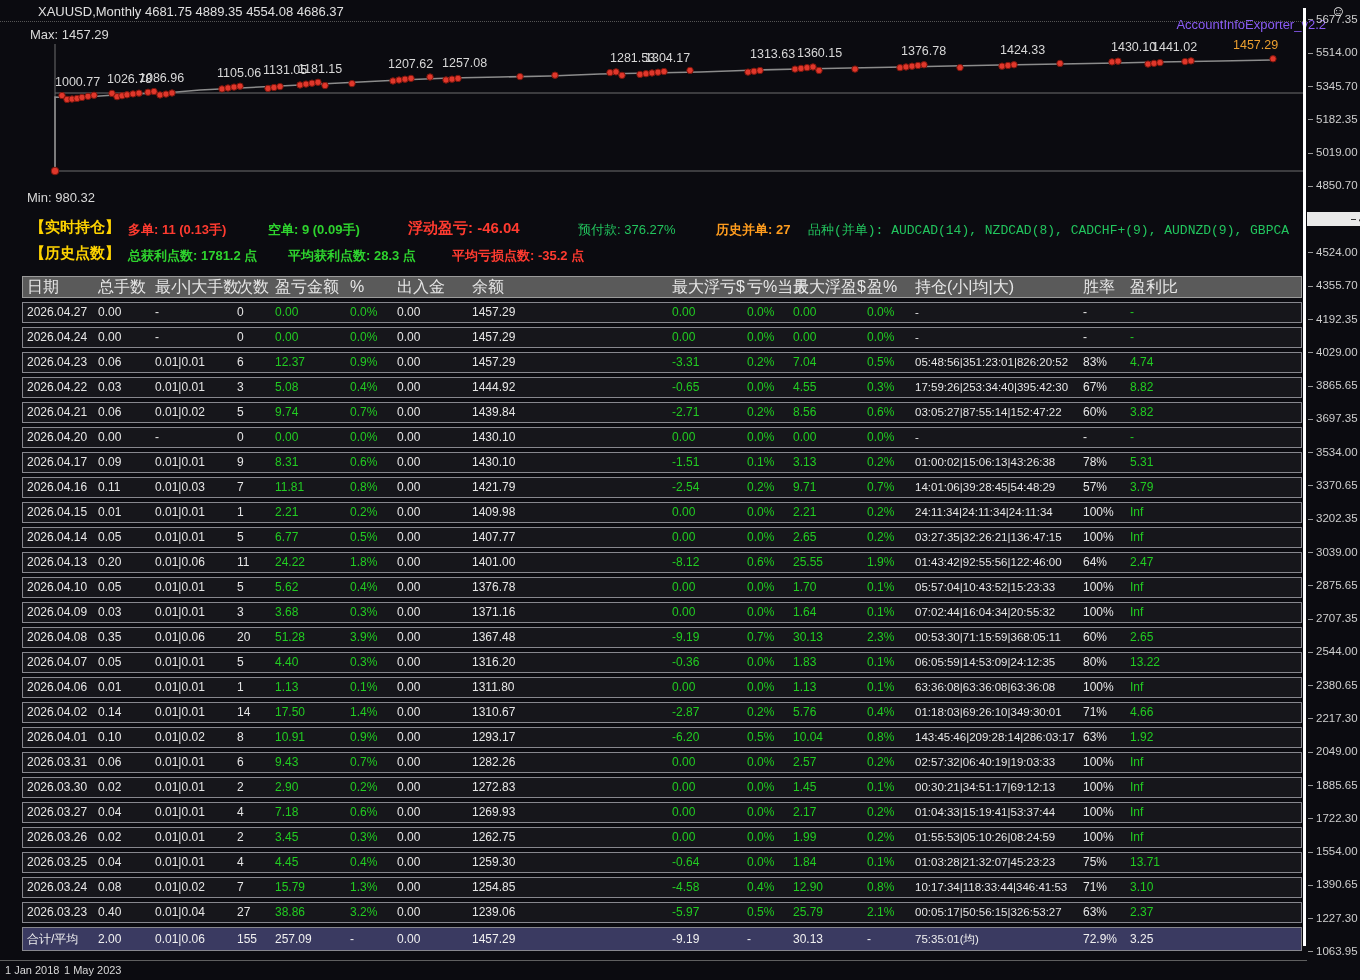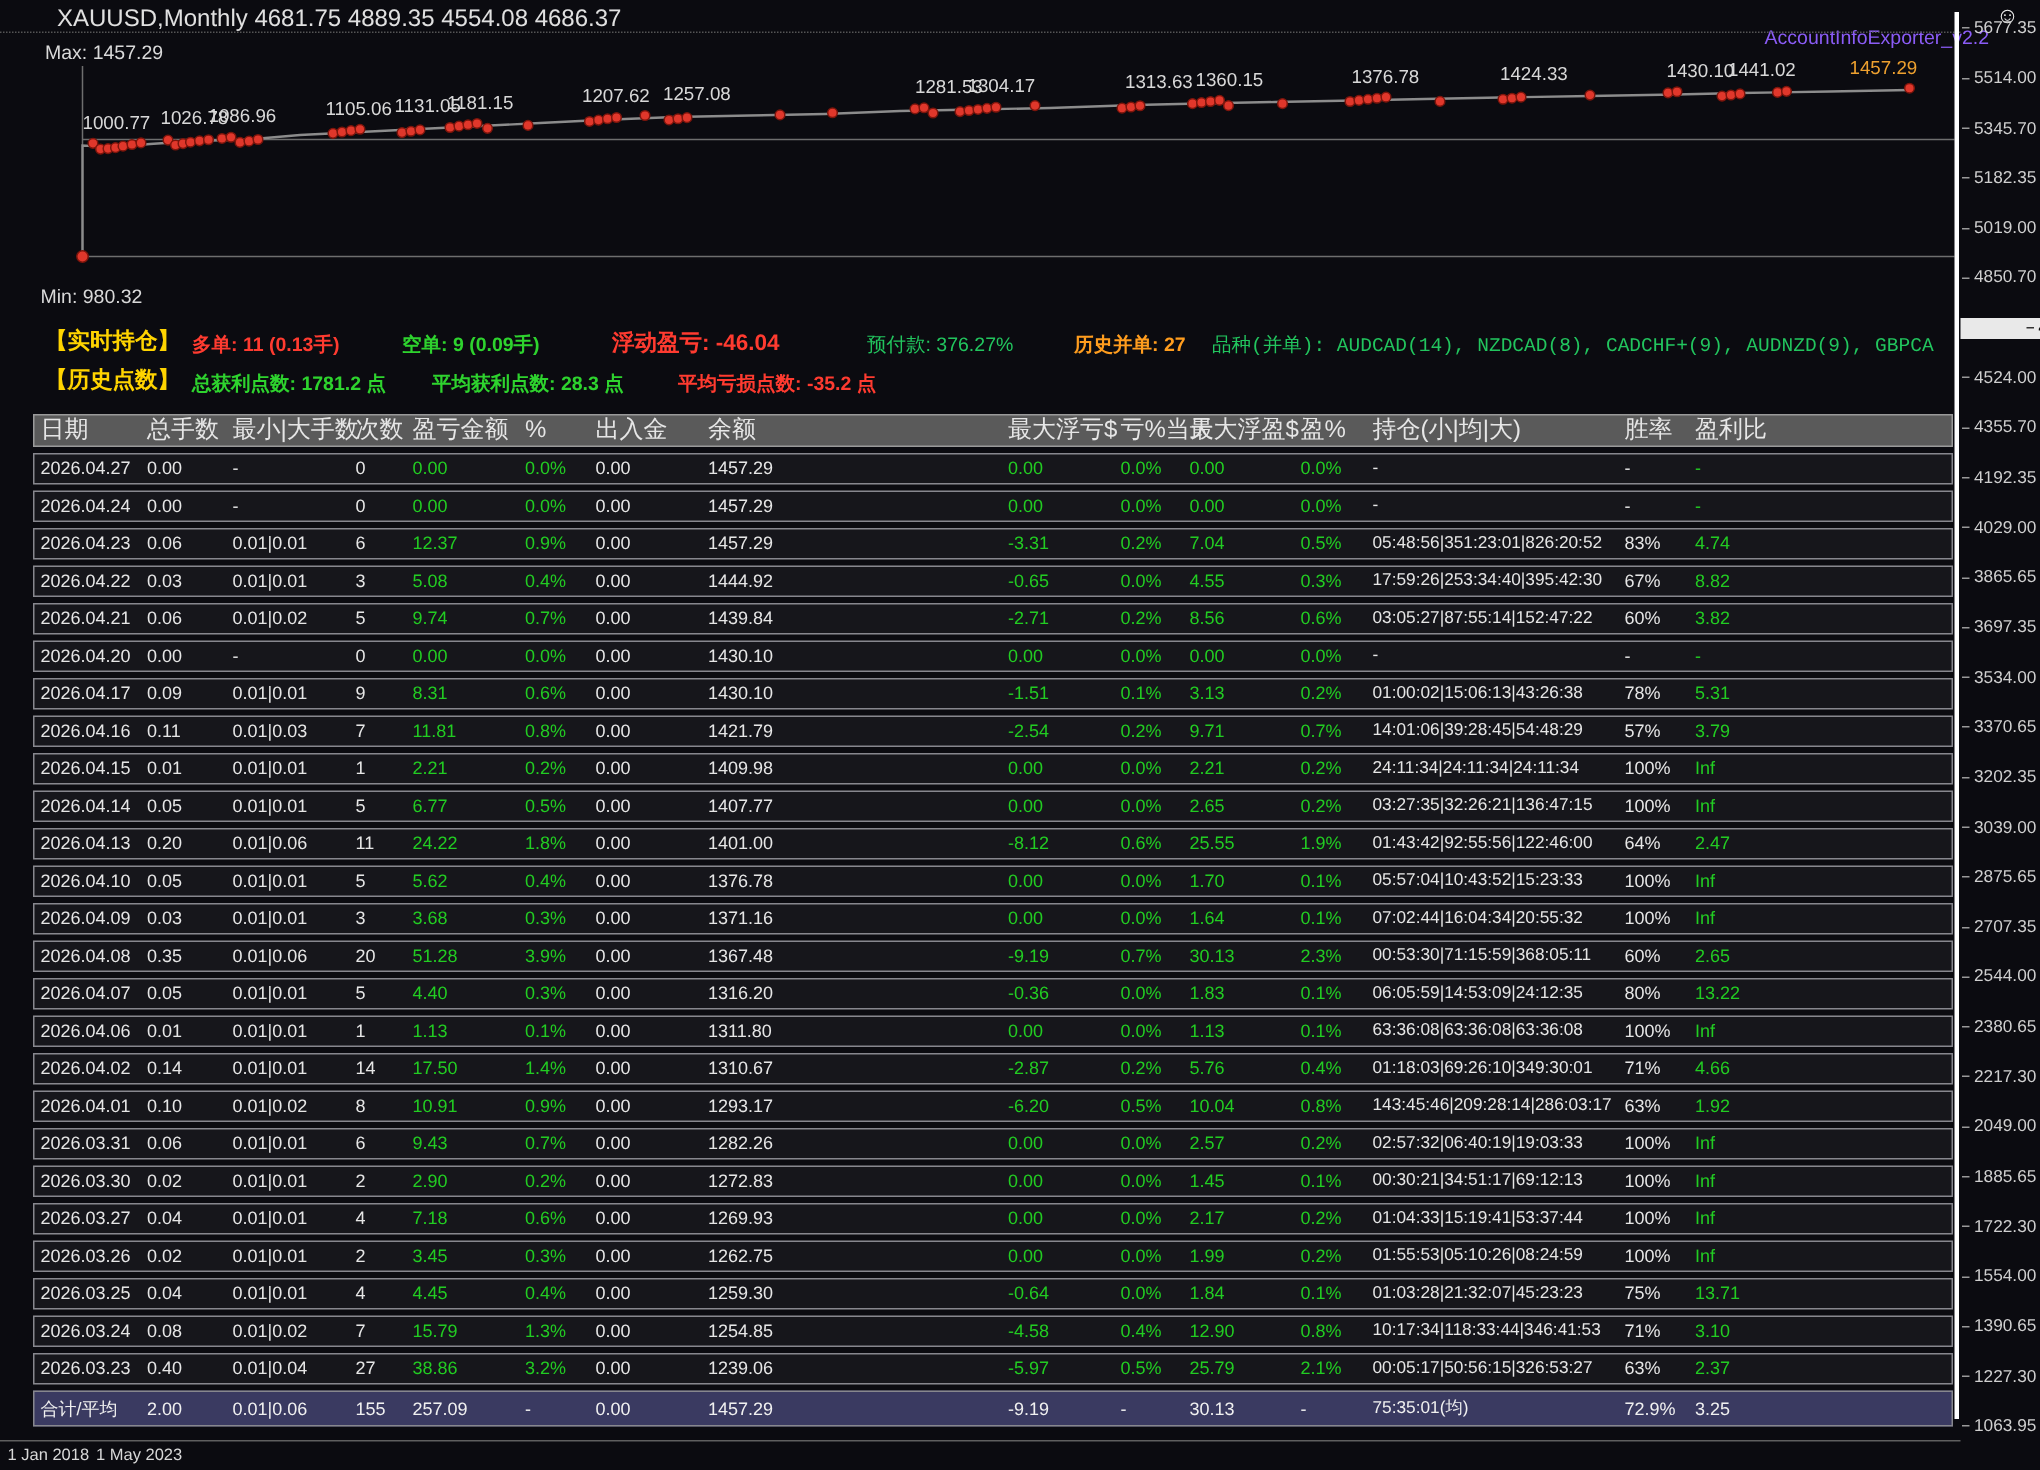--- a/index.html
+++ b/index.html
@@ -1,20 +1,20 @@
 <!DOCTYPE html>
 <html><head>
 <meta charset="utf-8">
 <style>
   html,body{margin:0;padding:0;background:#000;}
   .screen{position:relative;width:1360px;height:980px;background:#0b0b10;
           font-family:"Liberation Sans",sans-serif;overflow:hidden;color:#e4e4e4;}
   
   .titlebar{position:absolute;top:0;left:0;width:100%;height:21px;}
-  .title-left{position:absolute;left:38px;top:4px;font-size:16px;color:#e0e0e0;white-space:nowrap;}
+  .title-left{position:absolute;left:38px;top:4px;font-size:13px;color:#e0e0e0;white-space:nowrap;}
   .exporter{position:absolute;right:34px;top:17px;font-size:13px;color:#8b5cf6;white-space:nowrap;}
   .smiley{position:absolute;right:14px;top:2px;font-size:15px;color:#f2f2f2;cursor:default;}
   .title-sep{position:absolute;top:21px;left:0;width:1307px;border-top:1px dotted #555;}
   
   .chart-wrap{position:absolute;top:22px;left:0;width:1307px;height:190px;}
   .chart-max{position:absolute;top:5px;left:30px;font-size:13px;color:#d9d9d9;}
   .chart-min{position:absolute;top:168px;left:27px;font-size:13px;color:#d9d9d9;}
   
   .infopanel{position:absolute;top:212px;left:0;width:1307px;height:62px;font-size:13px;}
   .ip{position:absolute;white-space:nowrap;font-weight:bold;}

